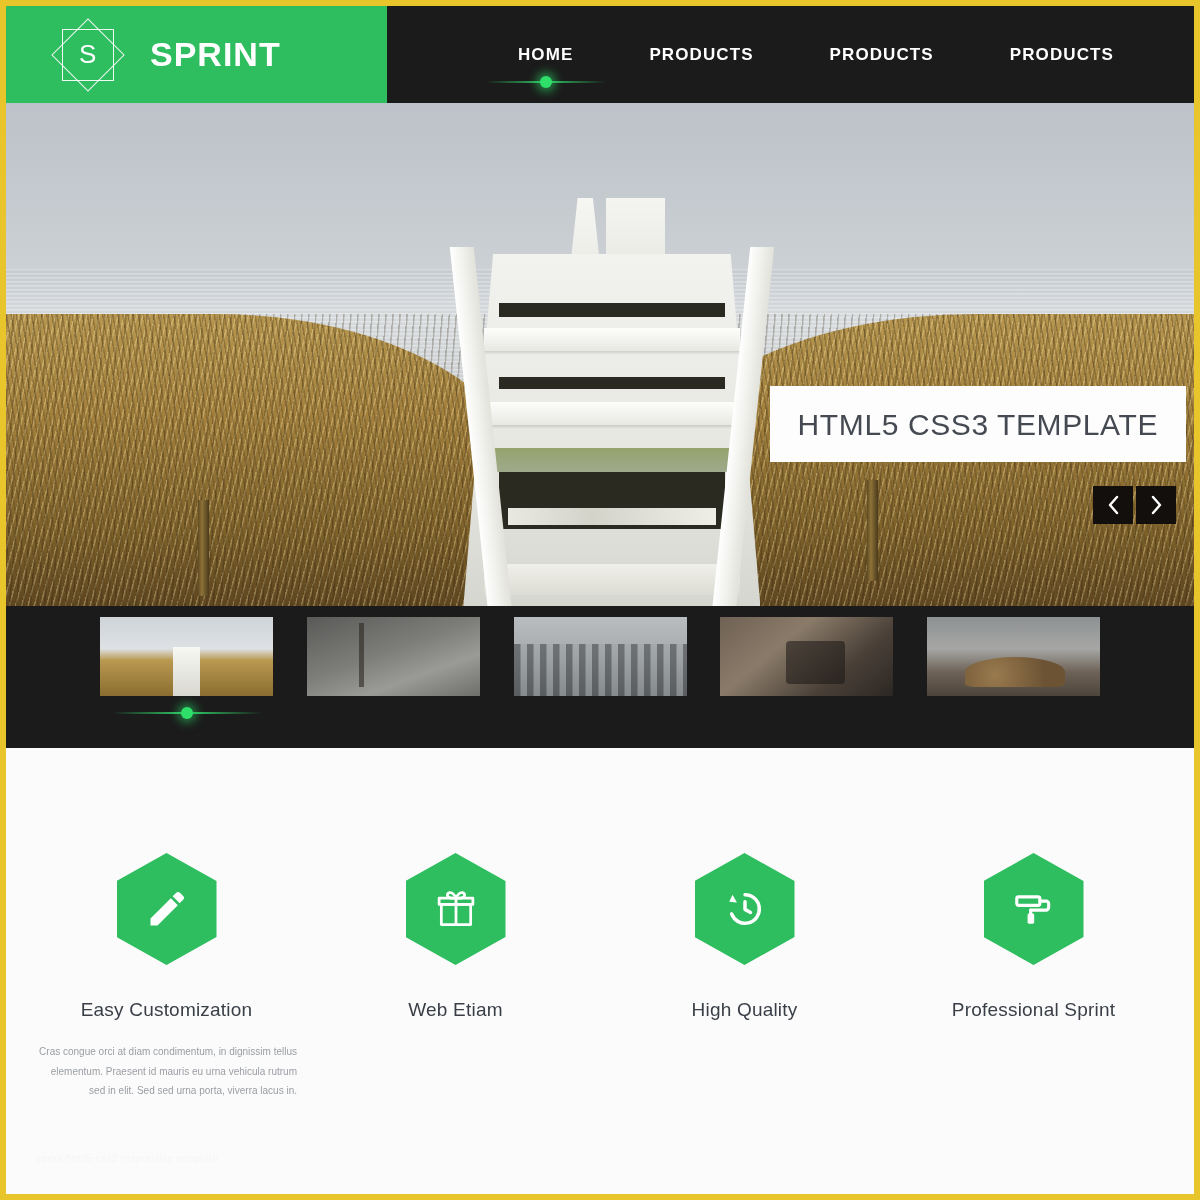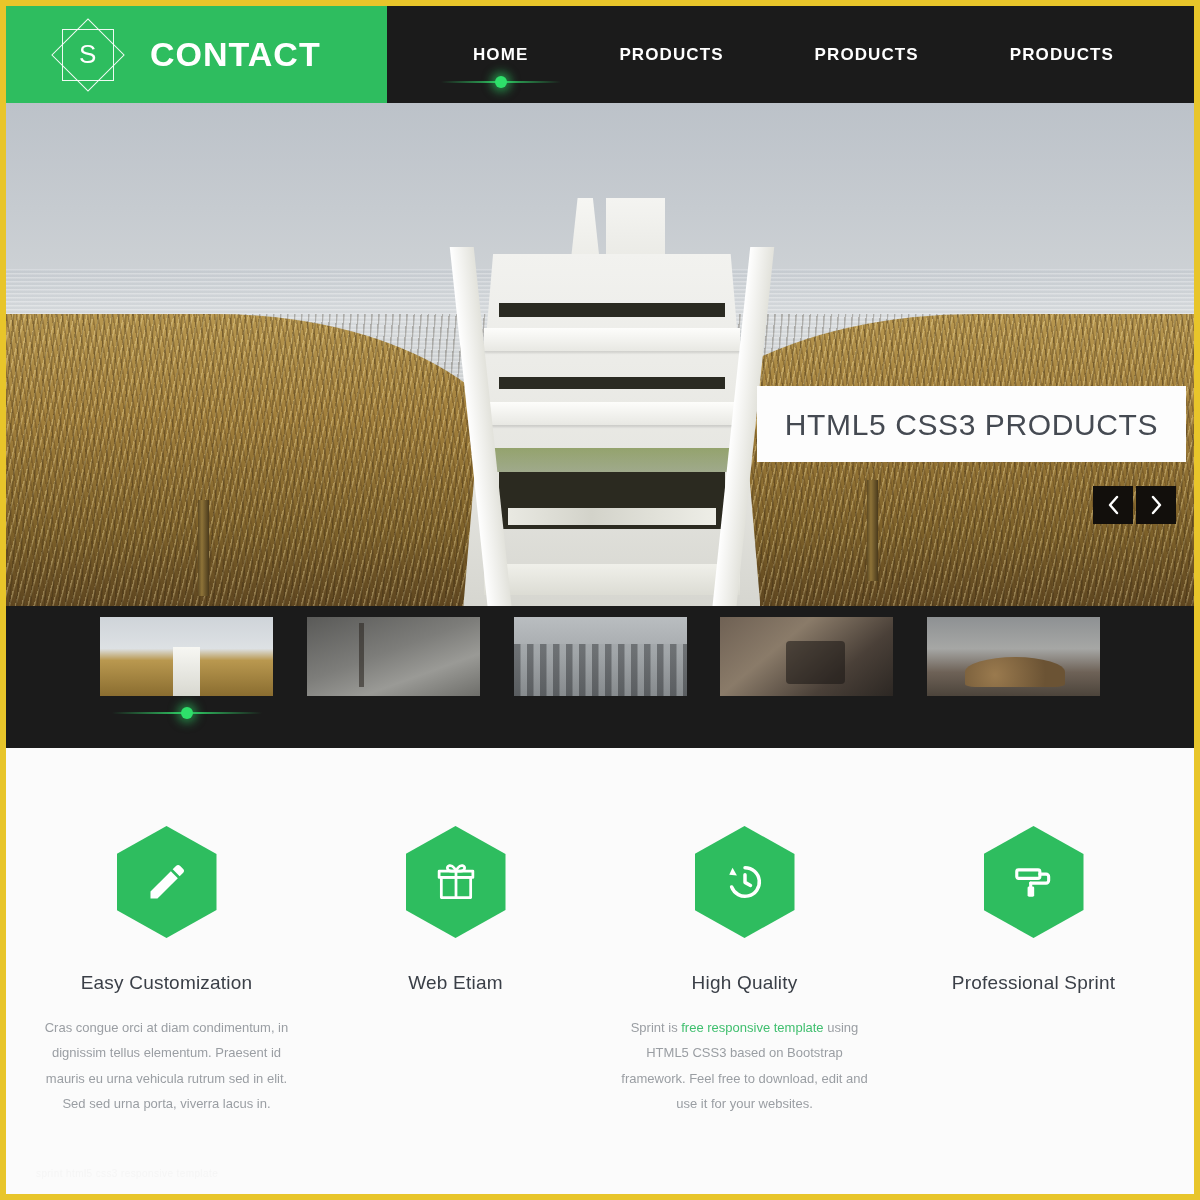--- a/index.html
+++ b/index.html
@@ -62,21 +62,21 @@
     letter-spacing: 1px;
     margin-left: 22px;
     white-space: nowrap;
   }
   .nav {
     flex: 1;
     display: flex;
     align-items: center;
     justify-content: flex-end;
     padding-right: 42px;
-    gap: 15px;
+    gap: 0px;
   }
   .nav-item {
     position: relative;
     color: #ffffff;
     font-size: 17px;
     font-weight: 700;
     letter-spacing: 1.1px;
     padding: 0 38px;
     cursor: pointer;
     white-space: nowrap;
@@ -283,20 +283,21 @@
   .t-bike { background: linear-gradient(140deg,#6f6154 0%,#8a7b69 35%,#4a4038 70%,#2c2723 100%); }
   .t-bike::after { content:""; position:absolute; left:38%; top:30%; width:34%; height:55%; background:rgba(25,22,20,.55); border-radius:4px; }
   .t-logs { background: linear-gradient(180deg,#8e9193 0%,#a6a7a5 40%,#6e6257 70%,#4c443b 100%); }
   .t-logs::after { content:""; position:absolute; left:22%; bottom:12%; width:58%; height:38%; background:radial-gradient(circle at 30% 60%, #9a7a4e, #6b5334 70%); border-radius:50% 50% 10% 10%; }
 
   
   .features {
     background: #fbfbfb;
     padding: 78px 16px 0 16px;
     display: flex;
+    margin-top: 27px;
   }
   .feature {
     flex: 1 1 25%;
     text-align: center;
     padding: 0 14px;
   }
   .hexwrap {
     width: 100px; height: 112px;
     margin: 0 auto 34px auto;
     position: relative;
@@ -309,23 +310,24 @@
   }
   .hex svg { display:block; }
   .feature h3 {
     font-size: 19px;
     font-weight: 400;
     color: #3a3f47;
     margin-bottom: 21px;
     letter-spacing: .2px;
   }
   .feature p {
-    font-size: 13px;
+    font-size: 10px;
     line-height: 1.95;
     color: #9a9ea3;
+    text-align: right;
   }
   .feature p a {
     color: #3fbf6e;
     text-decoration: none;
   }
   .faint-note {
     margin-top: 52px;
     padding-left: 30px;
     font-size: 10px;
     color: #f5f5f5;
@@ -339,21 +341,21 @@
 <div class="page">
 
   <div class="header">
 
     <div class="brand">
       <div class="logo-mark">
         <div class="sq"></div>
         <div class="sq rot"></div>
         <div class="letter">S</div>
       </div>
-      <div class="brand-name">CONTACT</div>
+      <div class="brand-name">SPRINT</div>
     </div>
 
     <nav class="nav">
       <div class="nav-item active">
         <span>HOME</span>
         <span class="glow">
           <span class="line"></span>
             <span class="dot"></span>
         </span>
       </div>
@@ -390,21 +392,21 @@
         <div class="slat s2"></div>
         <div class="moss"></div>
         <div class="dark d3"></div>
         <div class="treadbottom"></div>
         <div class="rail-l"></div>
         <div class="rail-r"></div>
       </div>
     </div>
 
     <div class="hero-caption">
-      <span>HTML5 CSS3 PRODUCTS</span>
+      <span>HTML5 CSS3 TEMPLATE</span>
     </div>
 
     <div class="hero-arrows">
       <div class="arrow-btn">
         <svg width="13" height="20" viewBox="0 0 13 20" aria-hidden="true">
           <path d="M10 2 L3 10 L10 18" fill="none" stroke="#ffffff" stroke-width="2.4" stroke-linecap="round" stroke-linejoin="round"></path>
         </svg>
       </div>
       <div class="arrow-btn">
         <svg width="13" height="20" viewBox="0 0 13 20" aria-hidden="true">
@@ -476,21 +478,20 @@
       <div class="hexwrap">
         <div class="hex">
           <svg width="44" height="44" viewBox="0 0 24 24" aria-hidden="true">
             <path d="M12 4.2 a7.8 7.8 0 1 1 -7.3 10.5" fill="none" stroke="#ffffff" stroke-width="1.9" stroke-linecap="round"></path>
             <path d="M7.6 8.4 L3.4 8.0 L5.2 4.2 Z" fill="#ffffff"></path>
             <path d="M12 8 L12 12.2 L15 13.9" fill="none" stroke="#ffffff" stroke-width="1.9" stroke-linecap="round" stroke-linejoin="round"></path>
           </svg>
         </div>
       </div>
       <h3>High Quality</h3>
-      <p><span>Sprint is </span><a href="#">free responsive template</a><span> using HTML5 CSS3 based on Bootstrap framework. Feel free to download, edit and use it for your websites.</span></p>
     </div>
 
     <div class="feature">
       <div class="hexwrap">
         <div class="hex">
           <svg width="44" height="44" viewBox="0 0 24 24" aria-hidden="true">
             <rect x="2.6" y="5.4" width="12.6" height="4.6" rx="1" fill="none" stroke="#ffffff" stroke-width="1.7"></rect>
             <path d="M15.2 7.7 L18.6 7.7 a1.4 1.4 0 0 1 1.4 1.4 L20 11.2 a1.4 1.4 0 0 1 -1.4 1.4 L10.2 12.6" fill="none" stroke="#ffffff" stroke-width="1.7" stroke-linecap="round" stroke-linejoin="round"></path>
             <line x1="10.2" y1="12.6" x2="10.2" y2="14.6" stroke="#ffffff" stroke-width="1.7" stroke-linecap="round"></line>
             <rect x="8.5" y="14.4" width="3.6" height="5.6" rx="0.8" fill="#ffffff"></rect>

